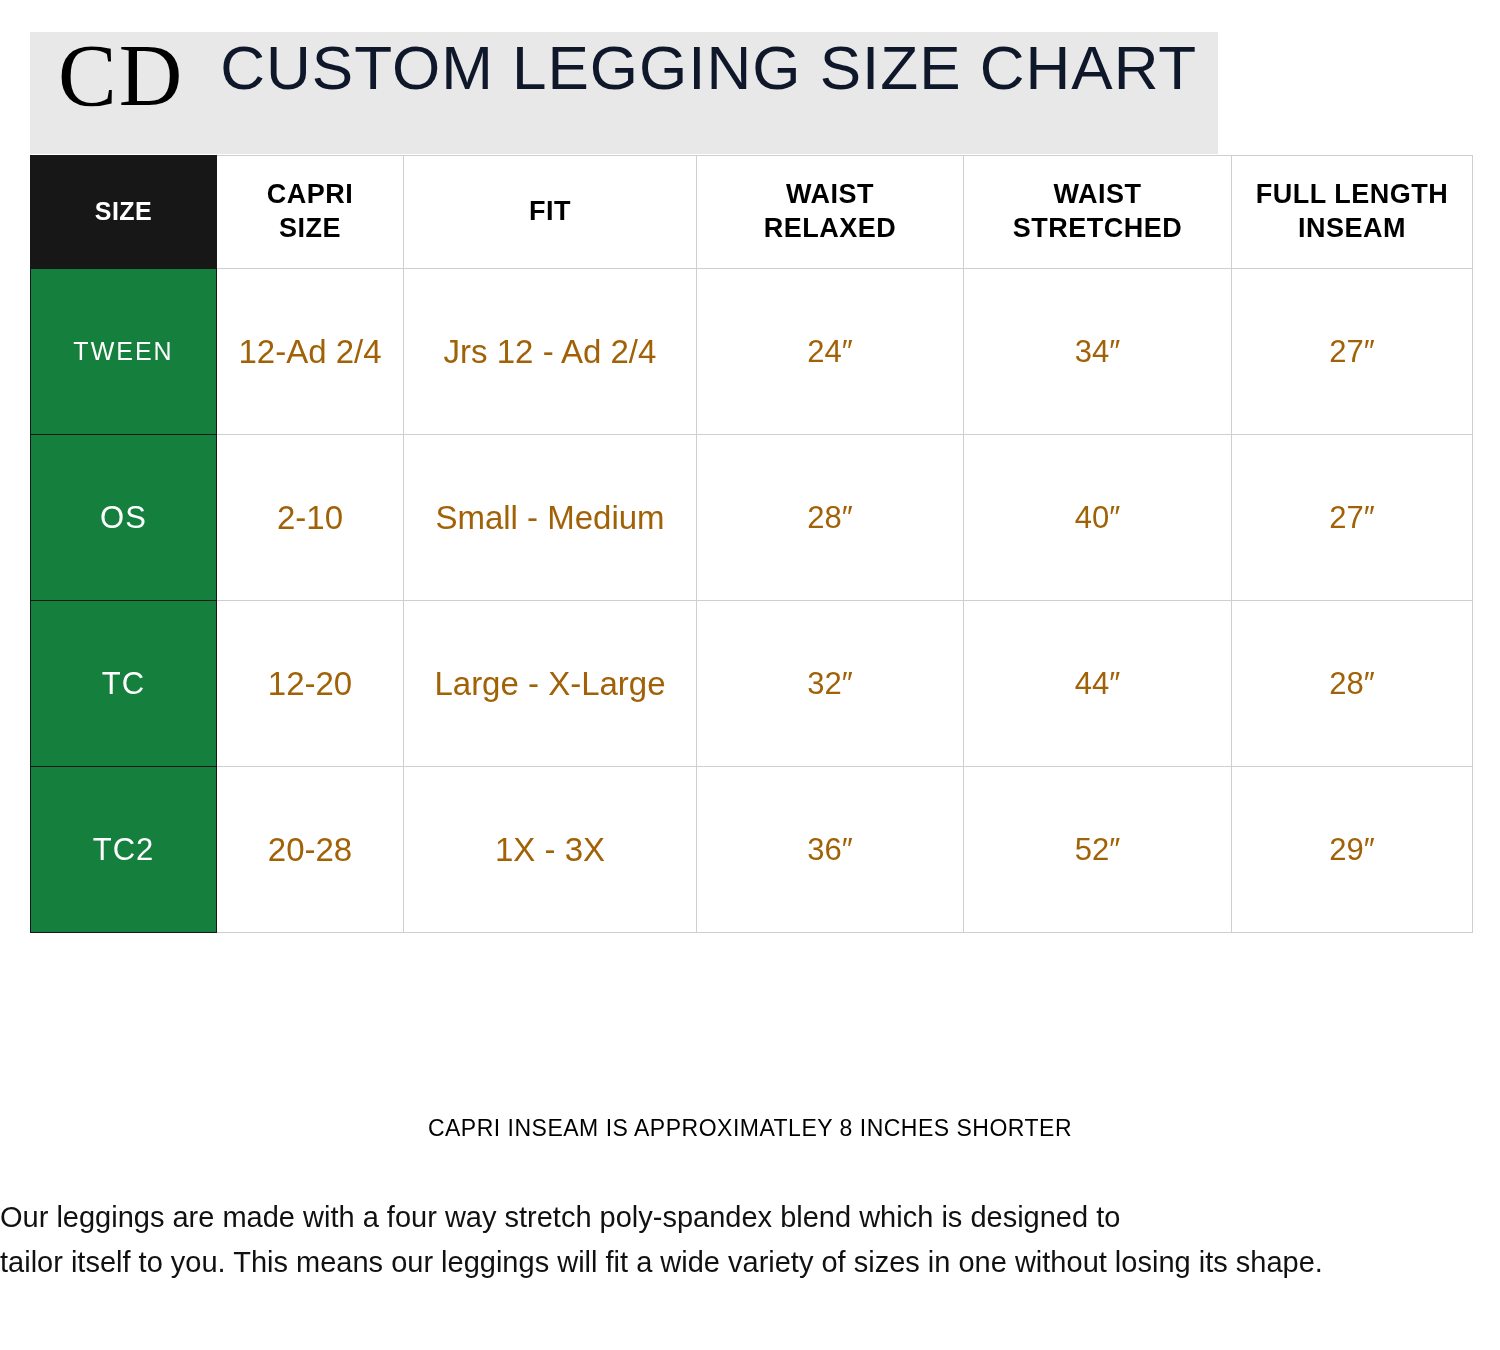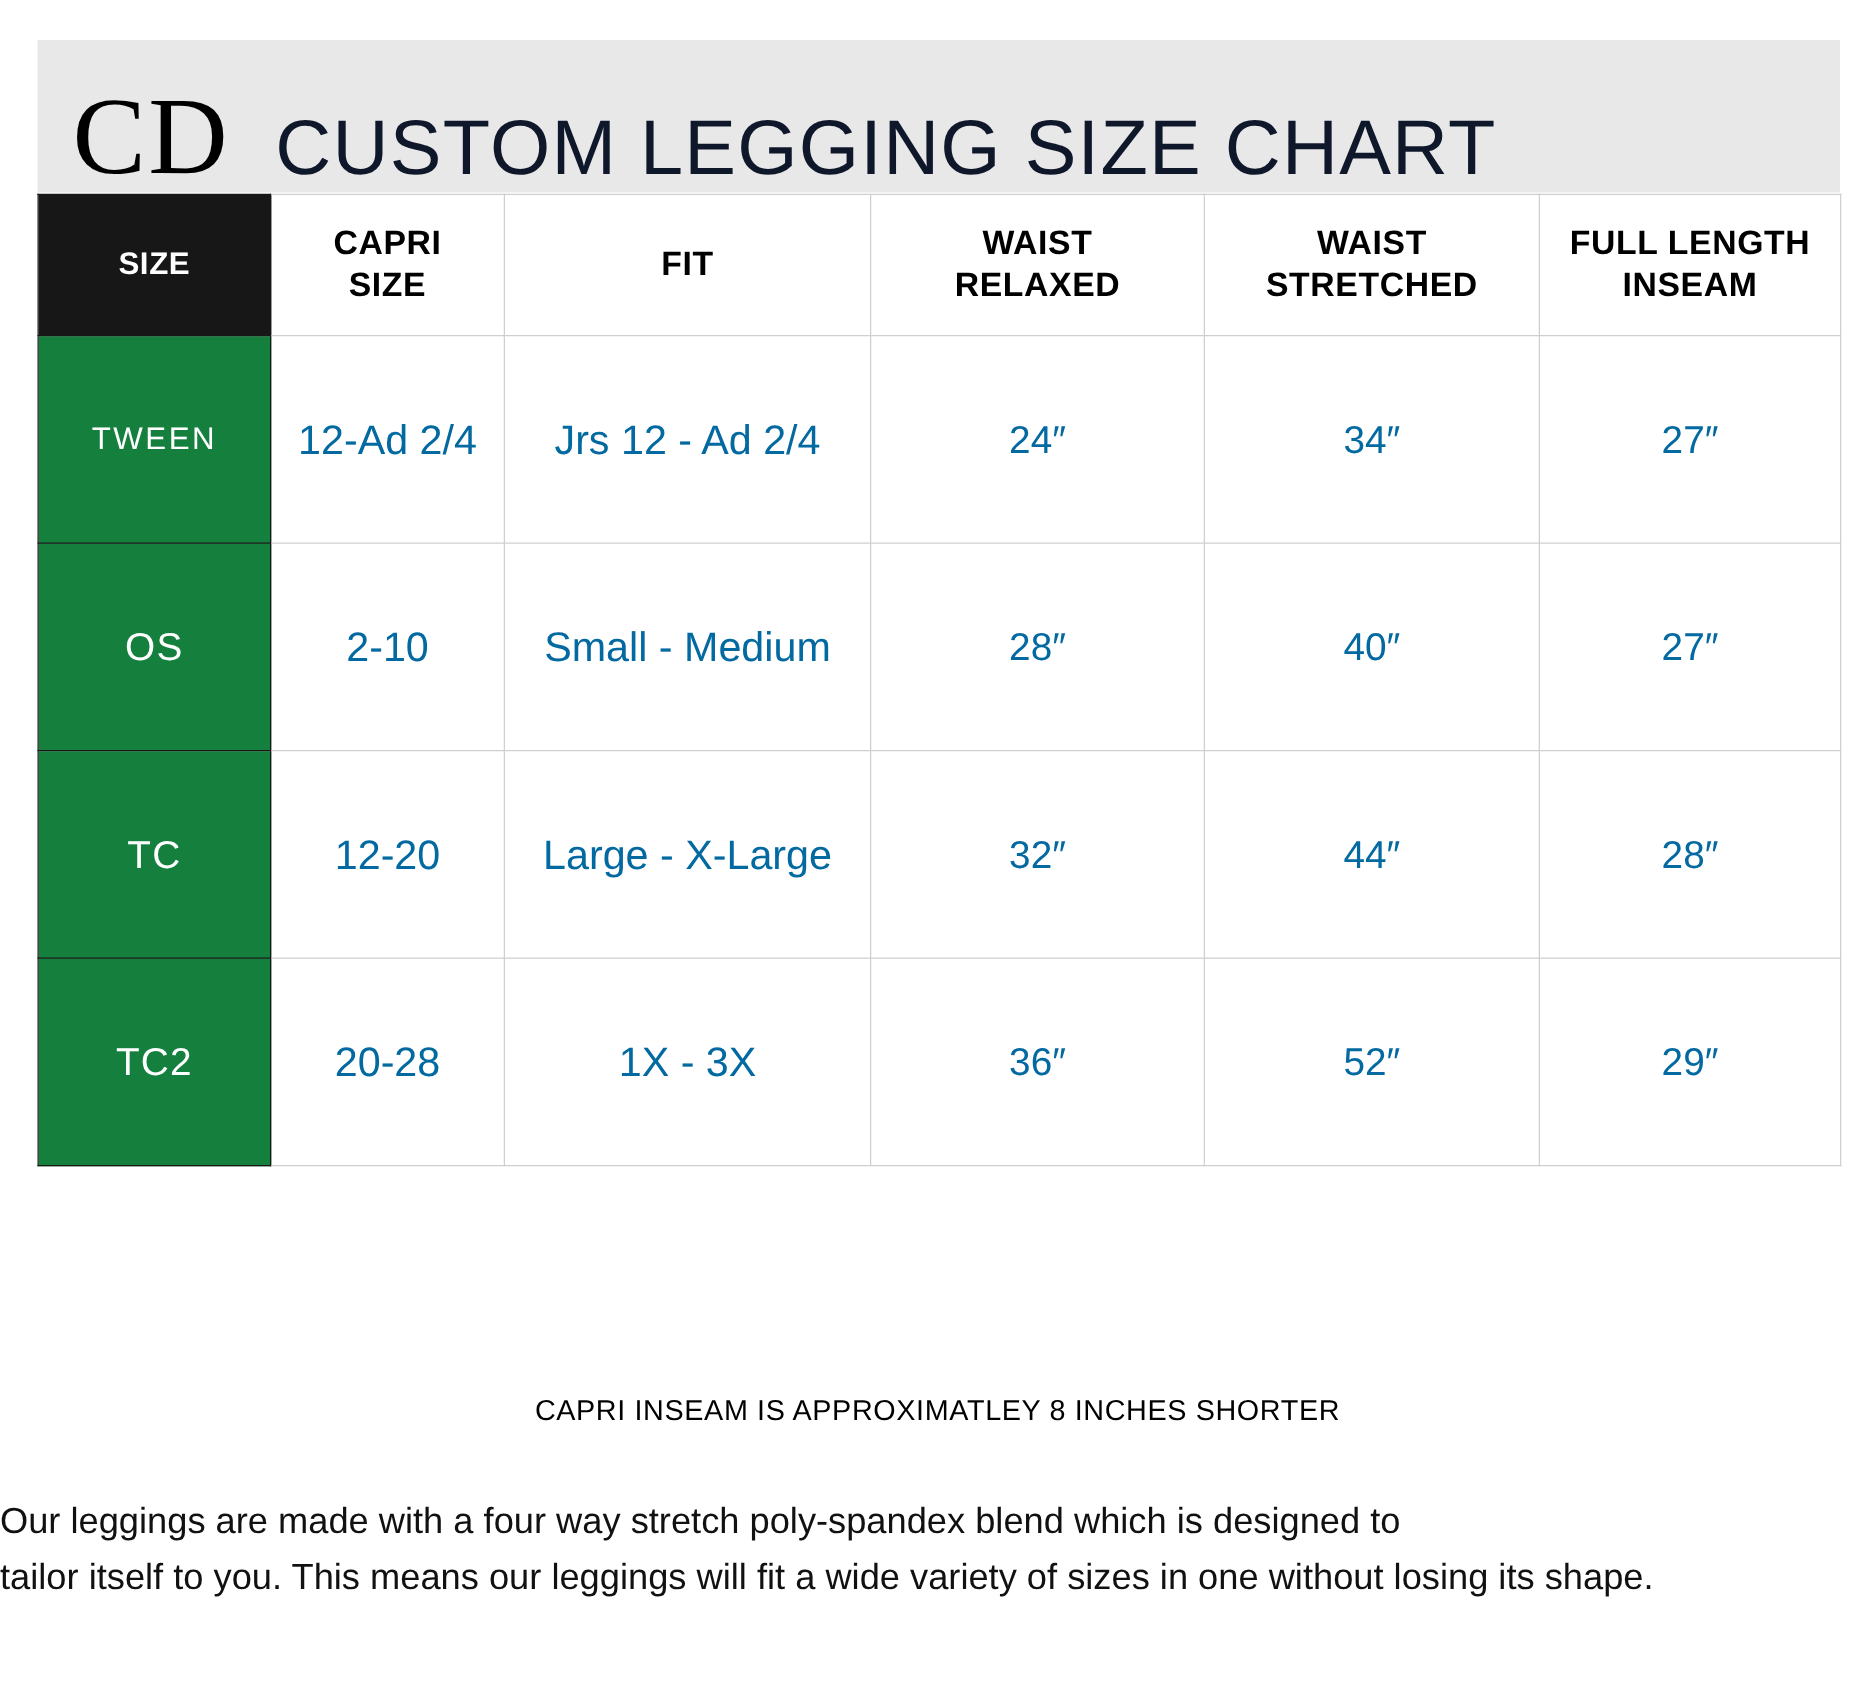--- a/index.html
+++ b/index.html
@@ -19,25 +19,25 @@
     width: 1500px;
     height: 1350px;
     box-sizing: border-box;
   }
 
   
   .header {
     position: absolute;
     left: 30px;
     top: 32px;
-    width: 1442px;
+    width: 1188px;
     height: 122px;
     background: #e8e8e8;
     display: flex;
-    align-items: flex-end;
+    align-items: flex-start;
   }
   .logo {
     font-family: "Liberation Serif", serif;
     font-size: 88px;
     line-height: 1;
     letter-spacing: 2px;
     margin-left: 28px;
     margin-right: 36px;
     font-weight: 400;
     color: #000;
@@ -84,21 +84,21 @@
   .table thead th.sizehead {
     background: #171717;
     color: #ffffff;
     border-color: #171717;
     font-size: 25px;
   }
   .table tbody td {
     height: 165px;
     font-size: 33px;
     font-weight: 300;
-    color: #0369a1;
+    color: #a16207;
   }
   .table tbody td.sizecell {
     background: #15803d;
     color: #ffffff;
     border-color: #171717;
     font-size: 31px;
     letter-spacing: 1px;
   }
   .table tbody td.sizecell.small {
     font-size: 25px;

